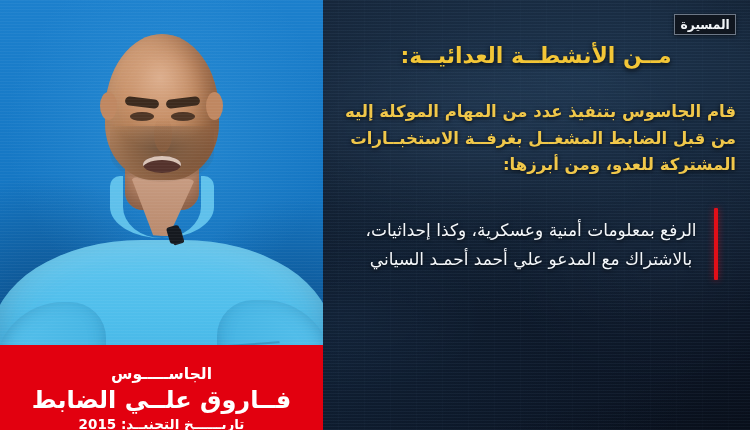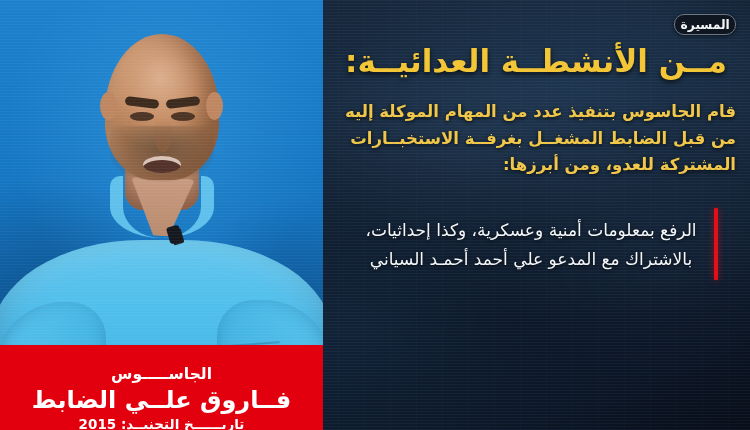--- a/index.html
+++ b/index.html
@@ -160,35 +160,35 @@
     position:absolute;inset:0;opacity:.10;
     background:repeating-linear-gradient(to bottom,rgba(255,255,255,.4) 0 1px,rgba(0,0,0,0) 1px 3px);
   }
 
   
   #logo{
     position:absolute;right:14px;top:14px;
     width:62px;height:21px;
     background:#10161f;
     border:1px solid #6d7887;
-    border-radius:10px;
+    border-radius:0;
     display:flex;align-items:center;justify-content:center;
     box-shadow:0 1px 4px rgba(0,0,0,.6);
   }
   #logo span{
     color:#f2f5f8;font-size:13px;font-weight:bold;line-height:1;
     letter-spacing:-.5px;transform:scaleX(.94);
   }
 
   
   .headline{
     position:absolute;right:14px;top:44px;width:400px;
     text-align:center;
     color:#f3c637;
-    font-size:31px;font-weight:bold;line-height:1.12;
+    font-size:22px;font-weight:bold;line-height:1.12;
     text-shadow:0 2px 5px rgba(0,0,0,.75);
     letter-spacing:0px;
   }
   .body-gold{
     position:absolute;right:14px;top:99px;width:400px;
     text-align:right;
     color:#f0c74a;
     font-size:16.5px;font-weight:bold;line-height:1.62;
     text-shadow:0 1px 4px rgba(0,0,0,.8);
   }

